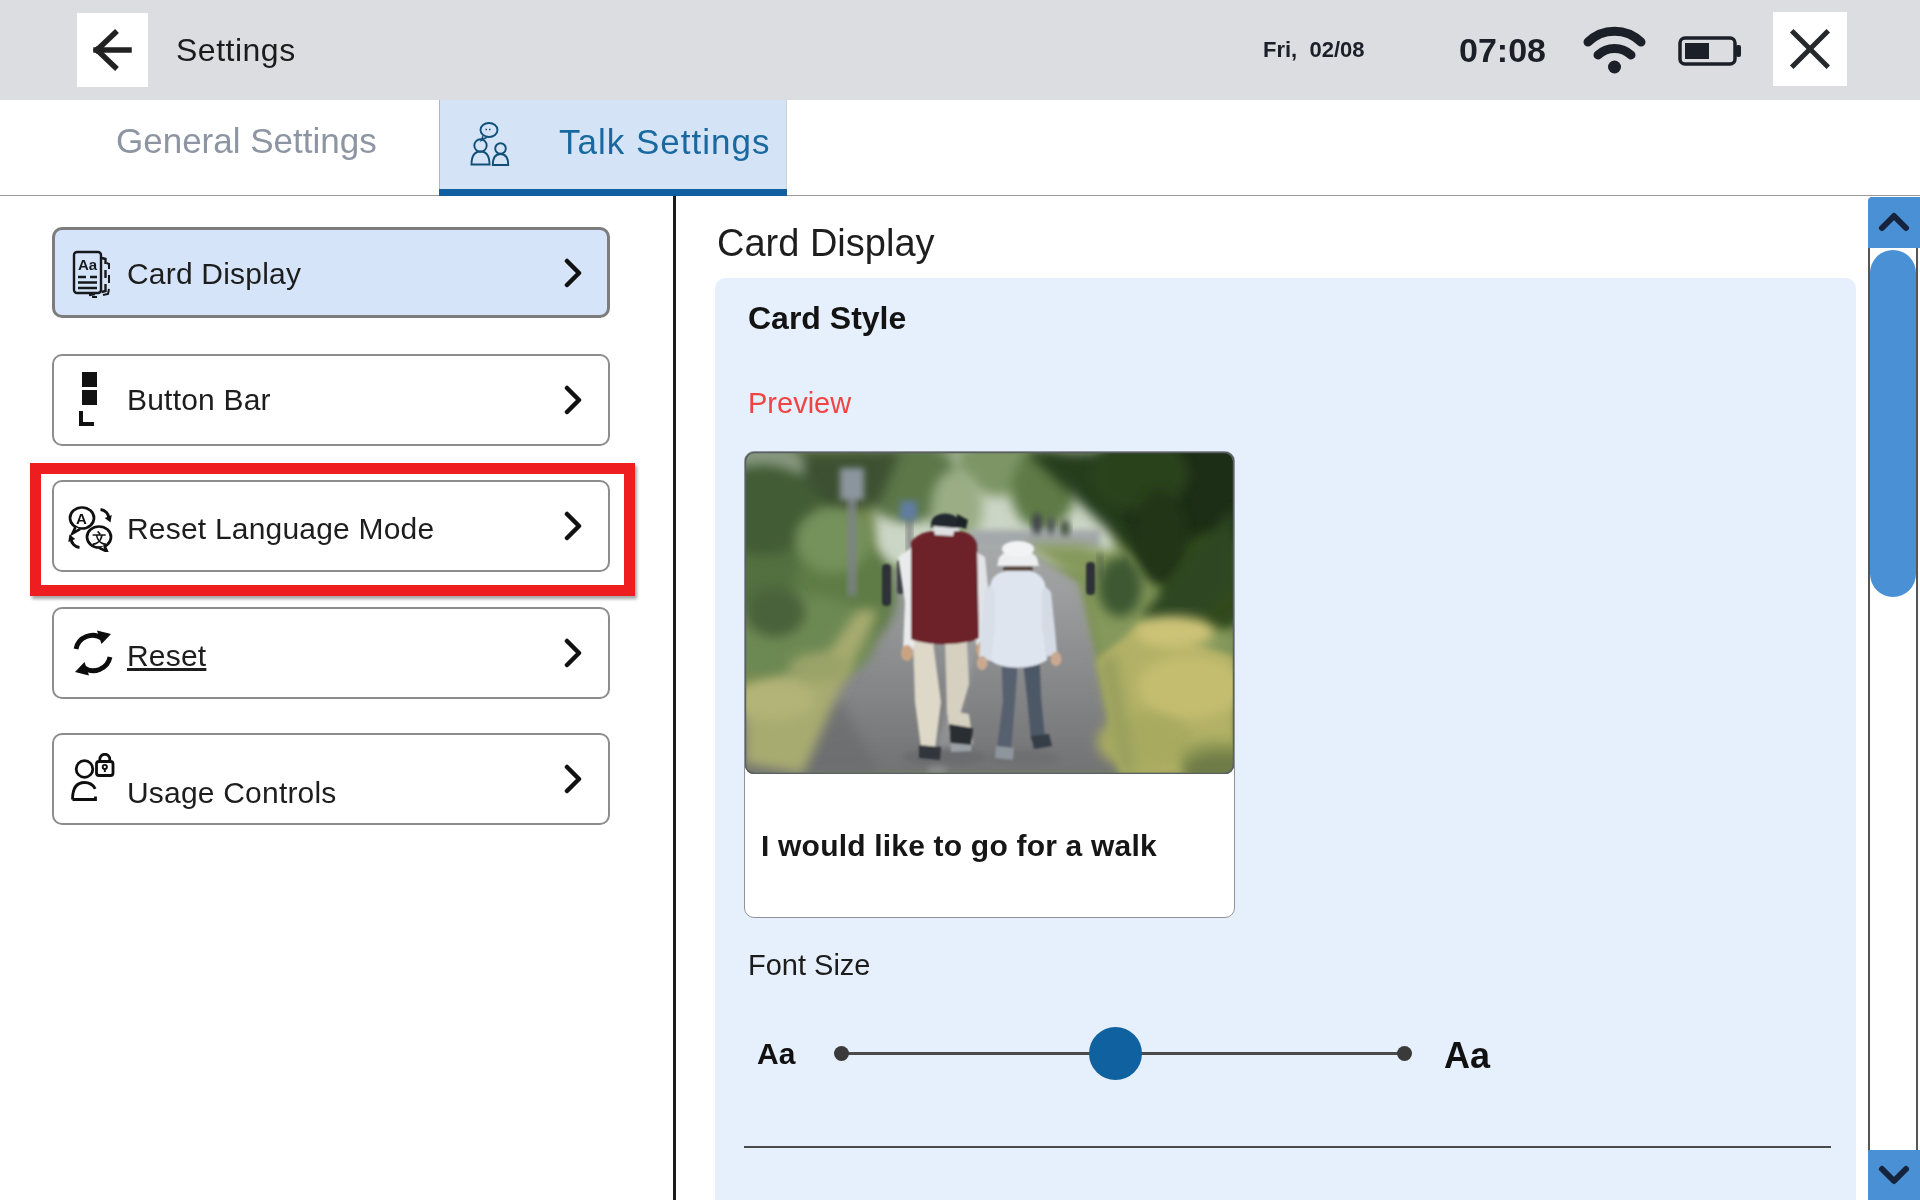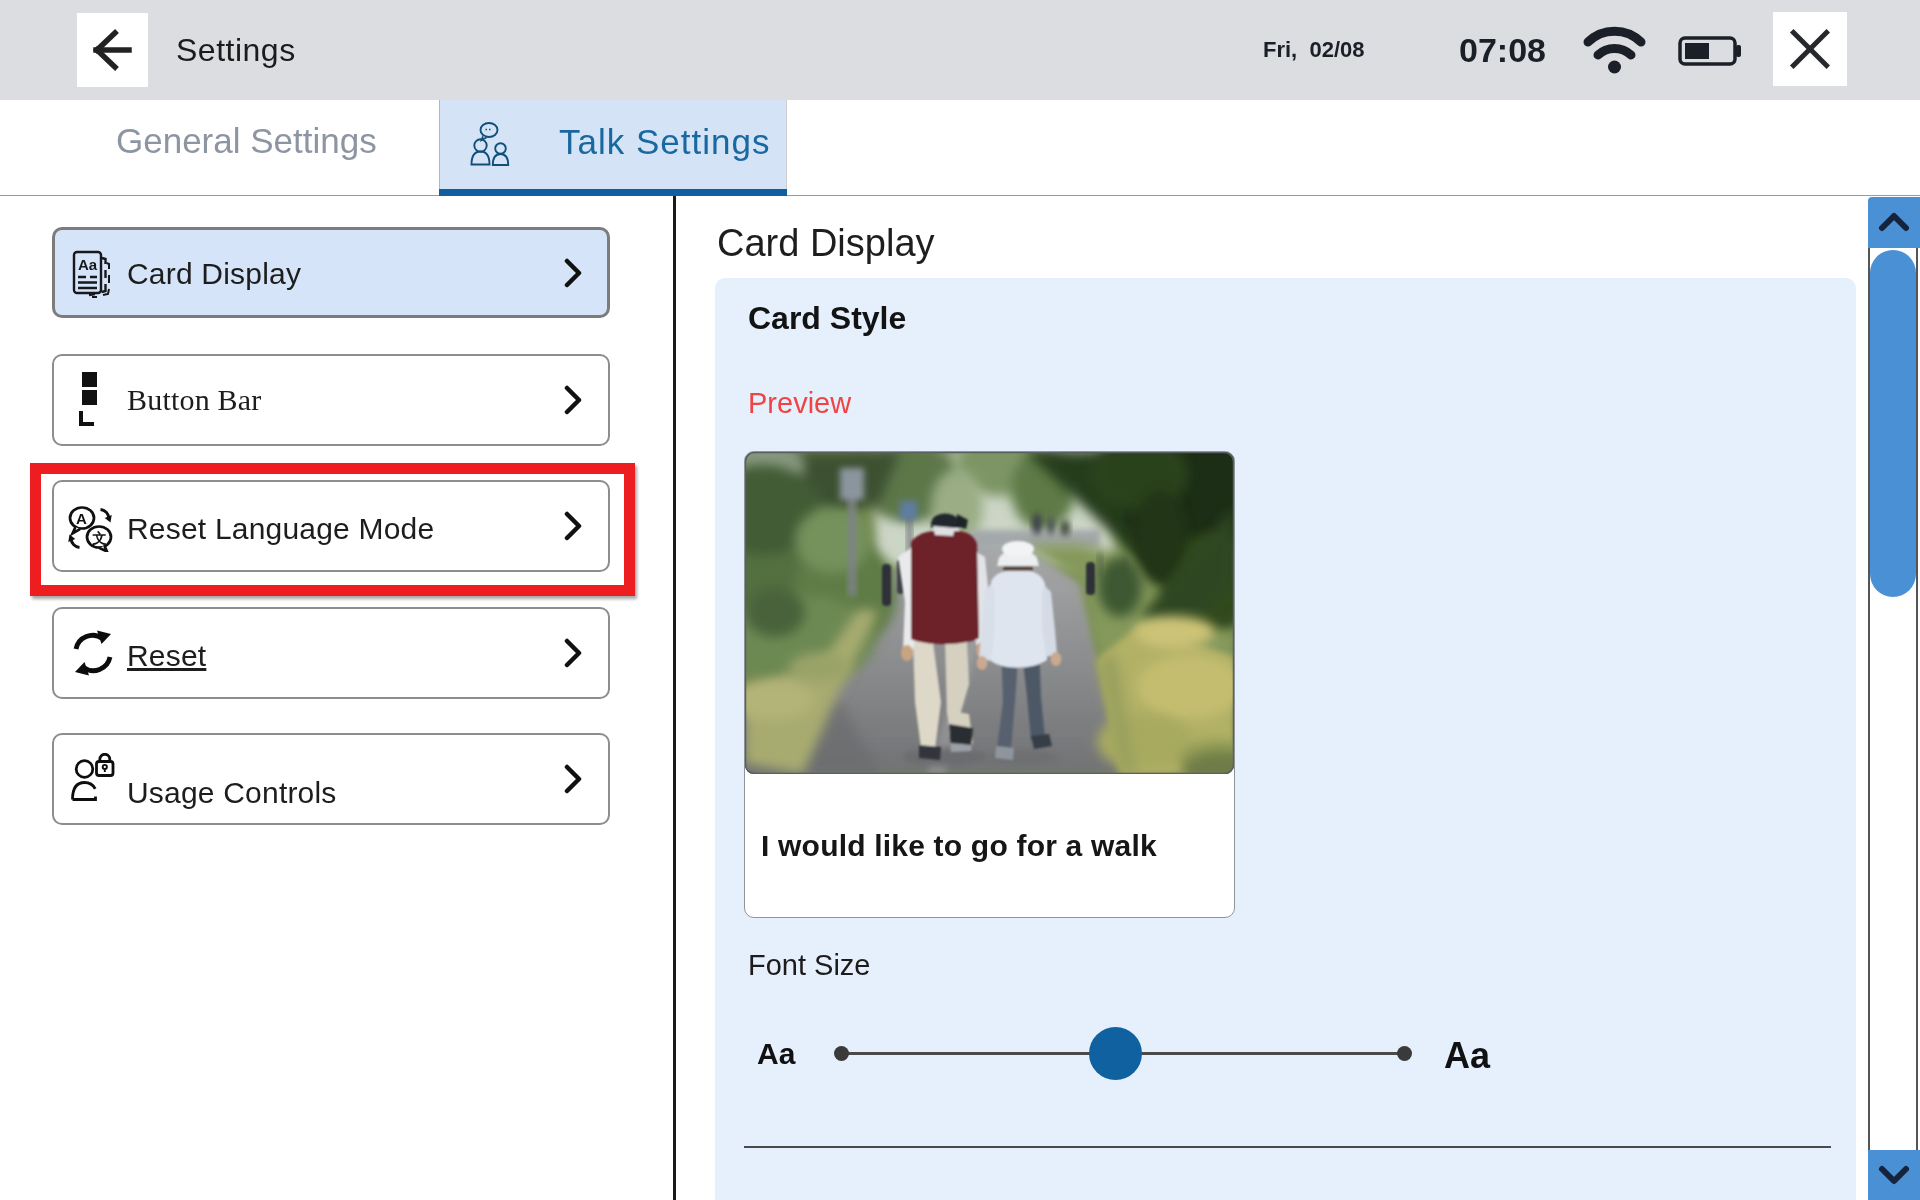--- a/index.html
+++ b/index.html
@@ -125,21 +125,21 @@
 <svg class="abs" style="left:563px;top:258px" width="20" height="30" viewBox="0 0 20 30">
     <path d="M4 3 L16 15 L4 27" fill="none" stroke="#111" stroke-width="4.5" stroke-linecap="round" stroke-linejoin="round"></path>
   </svg>
 
 <div class="abs mbtn" style="top:354px;"></div>
 <svg class="abs" style="left:78px;top:370px" width="22" height="60" viewBox="0 0 22 60">
   <rect x="4" y="2" width="15" height="15" fill="#111"></rect>
   <rect x="4" y="20" width="15" height="15" fill="#111"></rect>
   <path d="M3 41 l0 13 l13 0" fill="none" stroke="#111" stroke-width="4"></path>
 </svg>
-<div class="abs mlabel" style="left:127px;top:383px;font-family:Liberation Serif, serif;">Button Bar</div>
+<div class="abs mlabel" style="left:127px;top:383px;">Button Bar</div>
 <svg class="abs" style="left:563px;top:385px" width="20" height="30" viewBox="0 0 20 30">
     <path d="M4 3 L16 15 L4 27" fill="none" stroke="#111" stroke-width="4.5" stroke-linecap="round" stroke-linejoin="round"></path>
   </svg>
 
 <div class="abs" id="redrect"></div>
 <div class="abs mbtn" style="top:480px;"></div>
 <svg class="abs" style="left:67px;top:505px" width="46" height="47" viewBox="0 0 46 47">
   <g fill="none" stroke="#101010" stroke-width="2.7">
     <ellipse cx="15" cy="13" rx="12" ry="10.5"></ellipse>
     <path d="M8.5 22 l-3 6.5 l7.5 -4.3" fill="#ffffff"></path>

